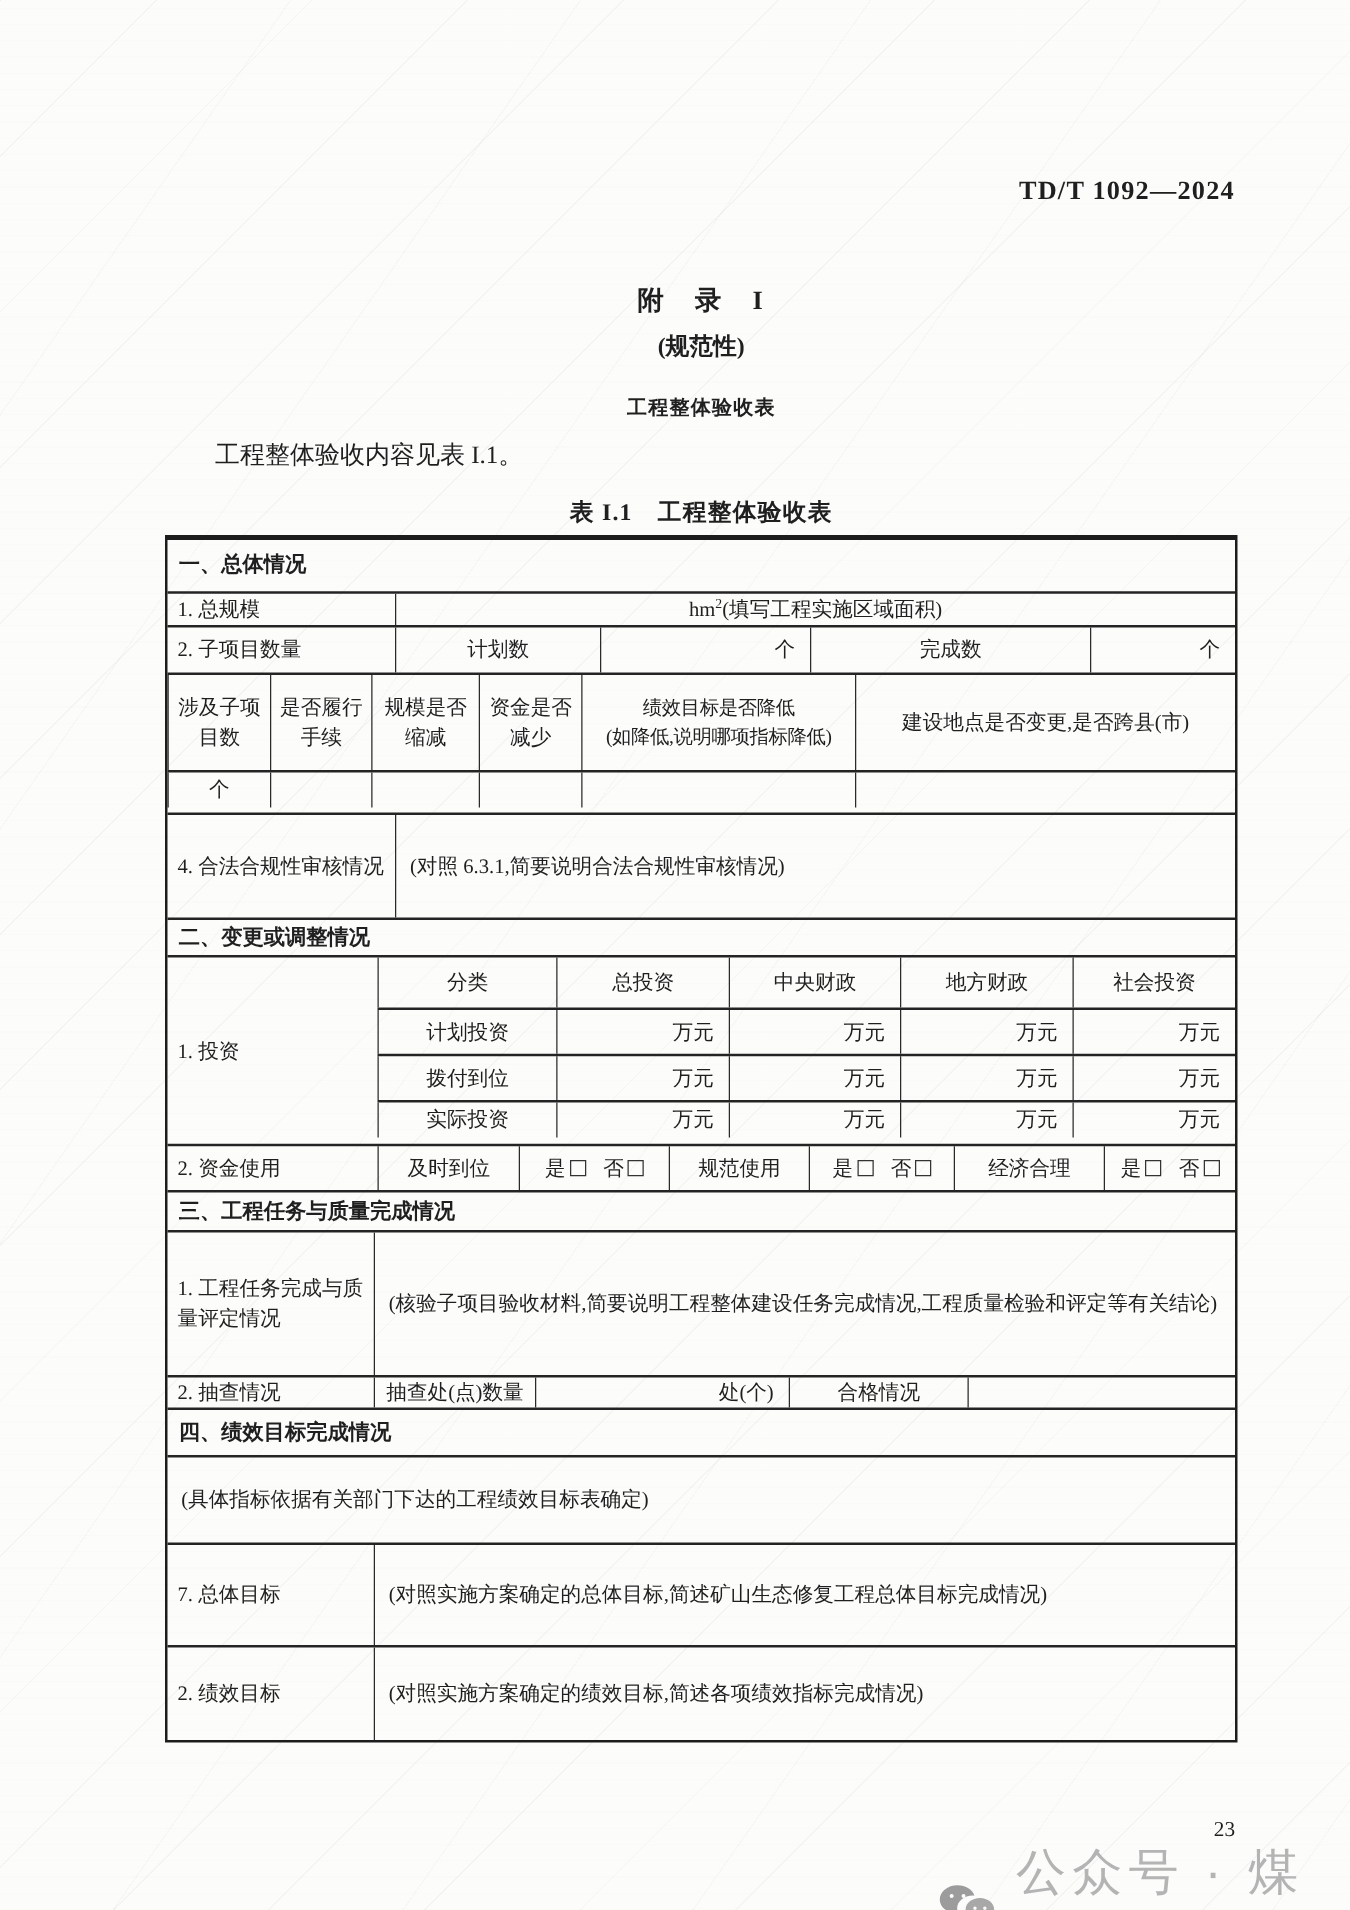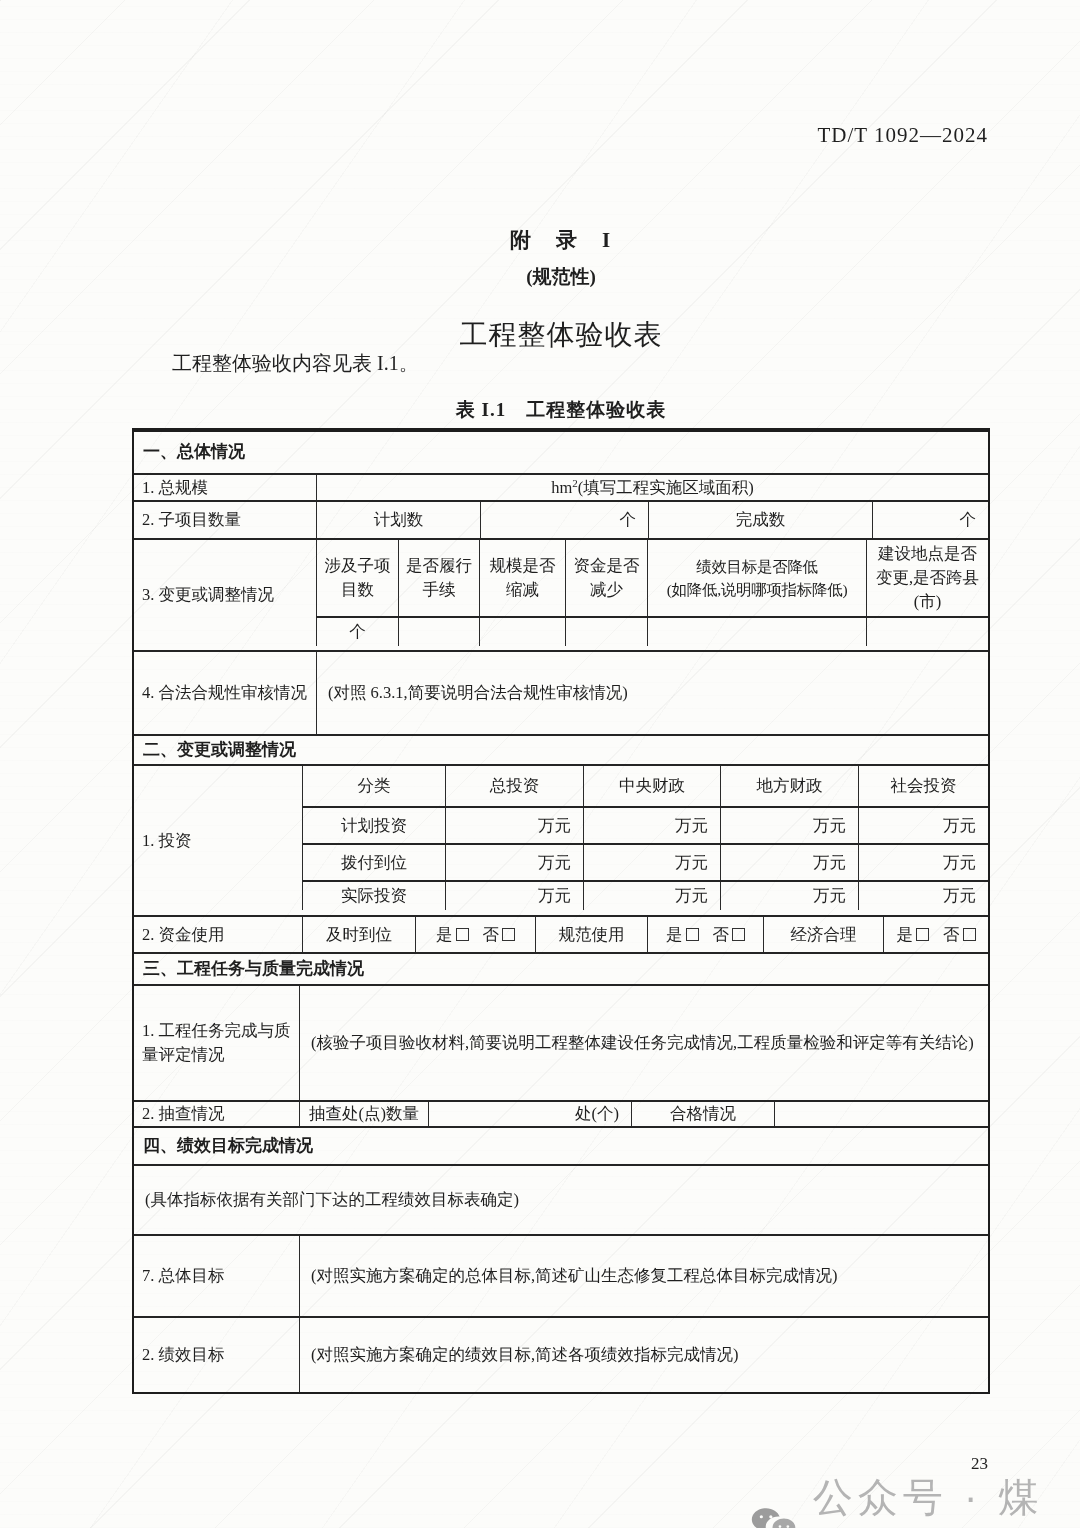--- a/index.html
+++ b/index.html
@@ -11,27 +11,27 @@
   }
   
   .scan-texture {
     position:absolute; inset:0; pointer-events:none;
     background:
       repeating-linear-gradient(135deg, rgba(70,70,70,0.045) 0 1px, transparent 1px 88px),
       repeating-linear-gradient(125deg, rgba(70,70,70,0.03) 0 1px, transparent 1px 190px),
       repeating-linear-gradient(0deg, rgba(80,80,80,0.012) 0 1px, transparent 1px 13px);
   }
   .doc-code {
-    position:absolute; top:123px; right:92px;
-    font-size:21px; font-weight:normal; letter-spacing:1px;
+    position:absolute; top:140px; right:92px;
+    font-size:21px; font-weight:bold; letter-spacing:1px;
   }
   .titles { position:absolute; top:226px; left:132px; width:858px; text-align:center; }
   .t1 { font-size:21px; font-weight:bold; letter-spacing:2px; margin-bottom:10px; }
   .t2 { font-size:19px; font-weight:bold; margin-bottom:26px; }
-  .t3 { font-size:28px; font-weight:normal; letter-spacing:1px; }
+  .t3 { font-size:16px; font-weight:bold; letter-spacing:1px; }
   .intro { position:absolute; top:350px; left:172px; font-size:20px; }
   .tbl-caption {
     position:absolute; top:397px; left:132px; width:858px;
     text-align:center; font-size:19px; font-weight:bold; letter-spacing:1px;
   }
   
   .tbl {
     position:absolute; top:428px; left:132px; width:858px;
     border:2px solid #1d1d1d; border-top-width:4px;
     font-size:16.5px; line-height:1.45;
@@ -101,21 +101,20 @@
 
     <div class="row" style="height:38px">
       <div class="c lab" style="width:182px">2. 子项目数量</div>
       <div class="c" style="width:164px">计划数</div>
       <div class="c rgt" style="width:168px">个</div>
       <div class="c" style="width:224px">完成数</div>
       <div class="c rgt grow">个</div>
     </div>
 
     <div class="row" style="height:112px">
-      <div class="c lab" style="width:182px">3. 变更或调整情况</div>
       <div class="sub">
         <div class="srow" style="height:76px">
           <div class="c" style="width:82px">涉及子项目数</div>
           <div class="c" style="width:81px">是否履行手续</div>
           <div class="c" style="width:86px">规模是否缩减</div>
           <div class="c" style="width:82px">资金是否减少</div>
           <div class="c small" style="width:219px">
             <span>
                 <span style="display:block">绩效目标是否降低</span>
                 <span style="display:block">(如降低,说明哪项指标降低)</span>

